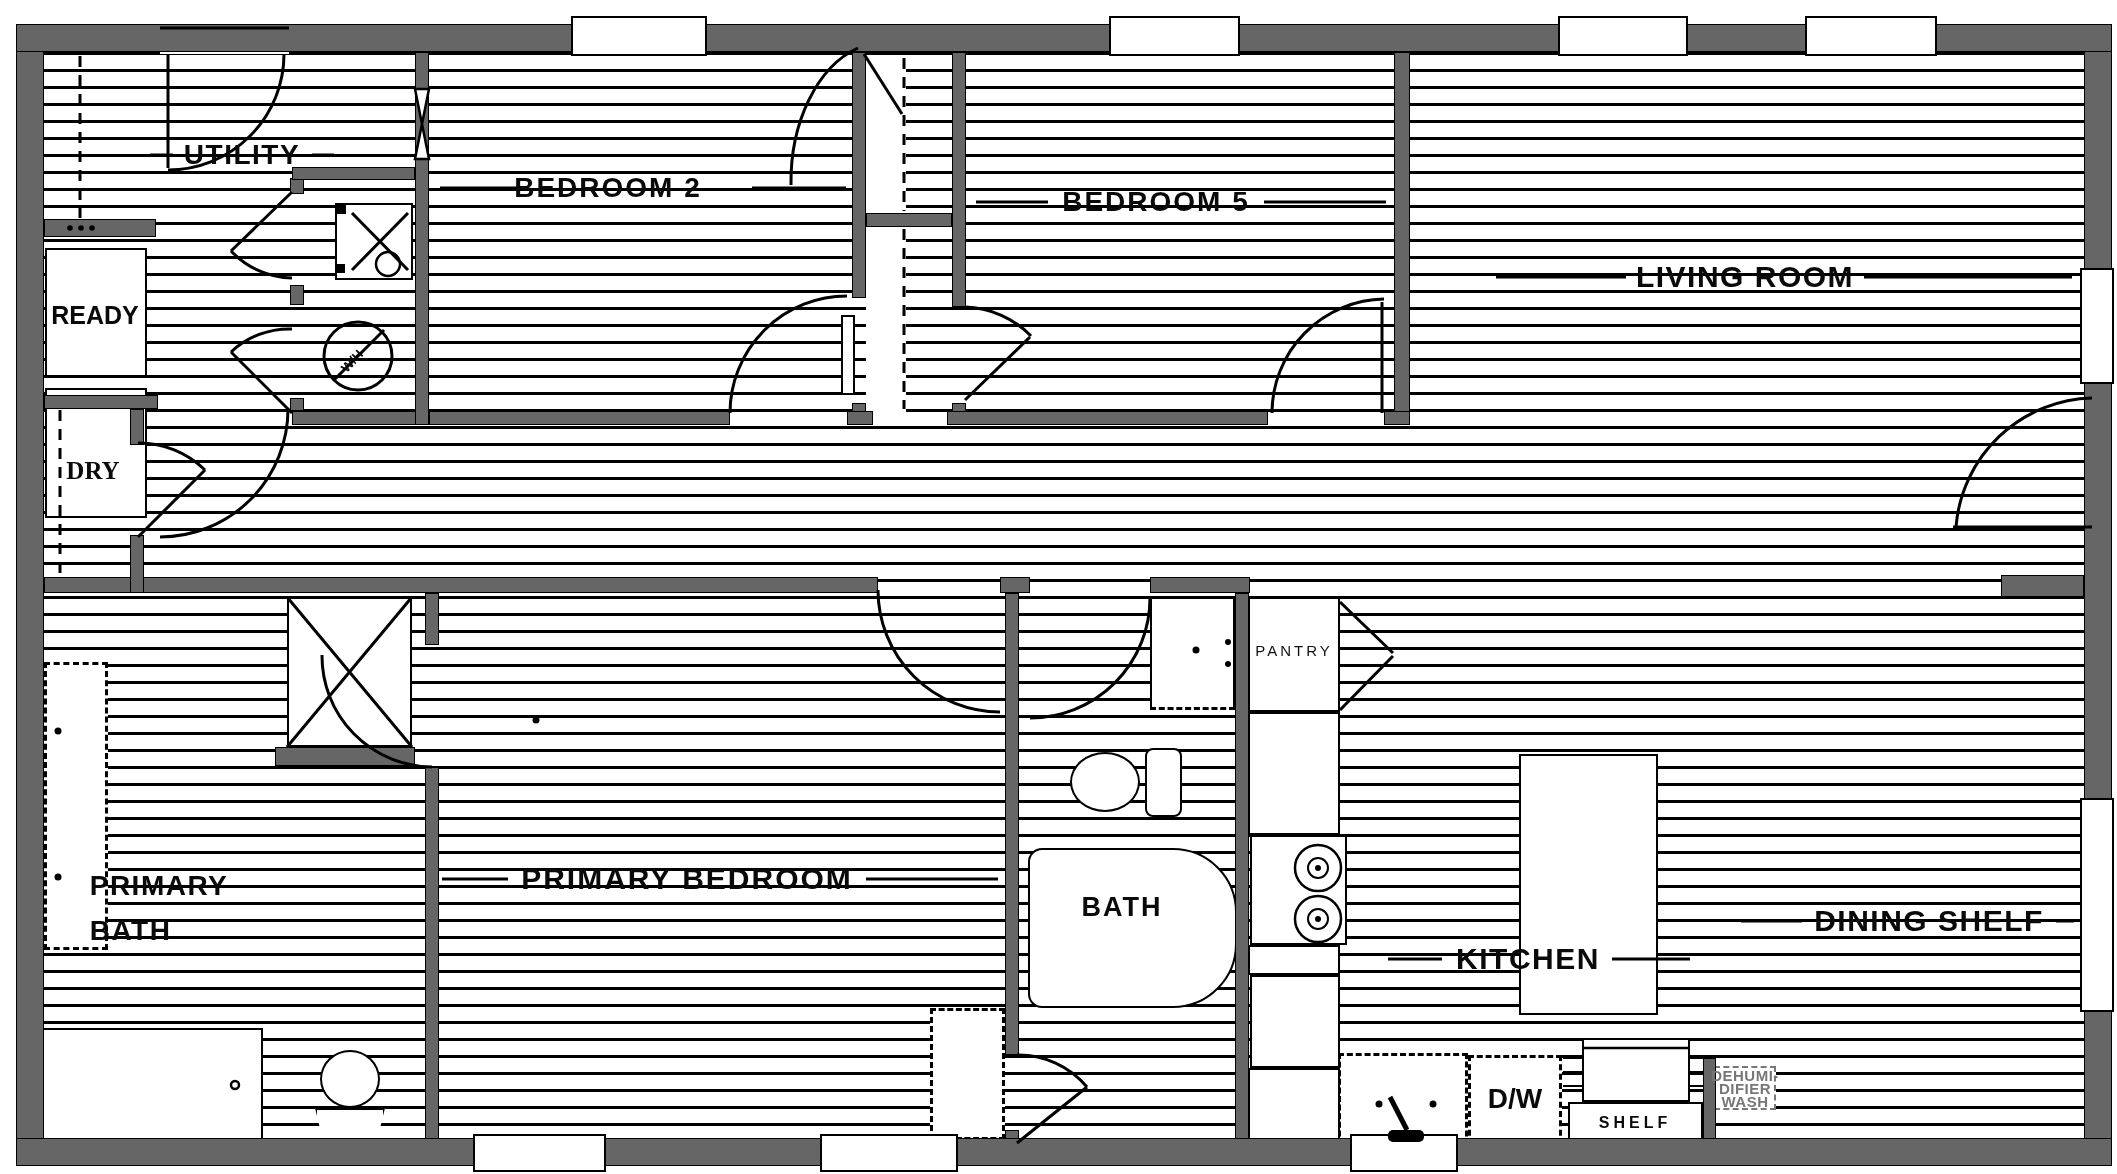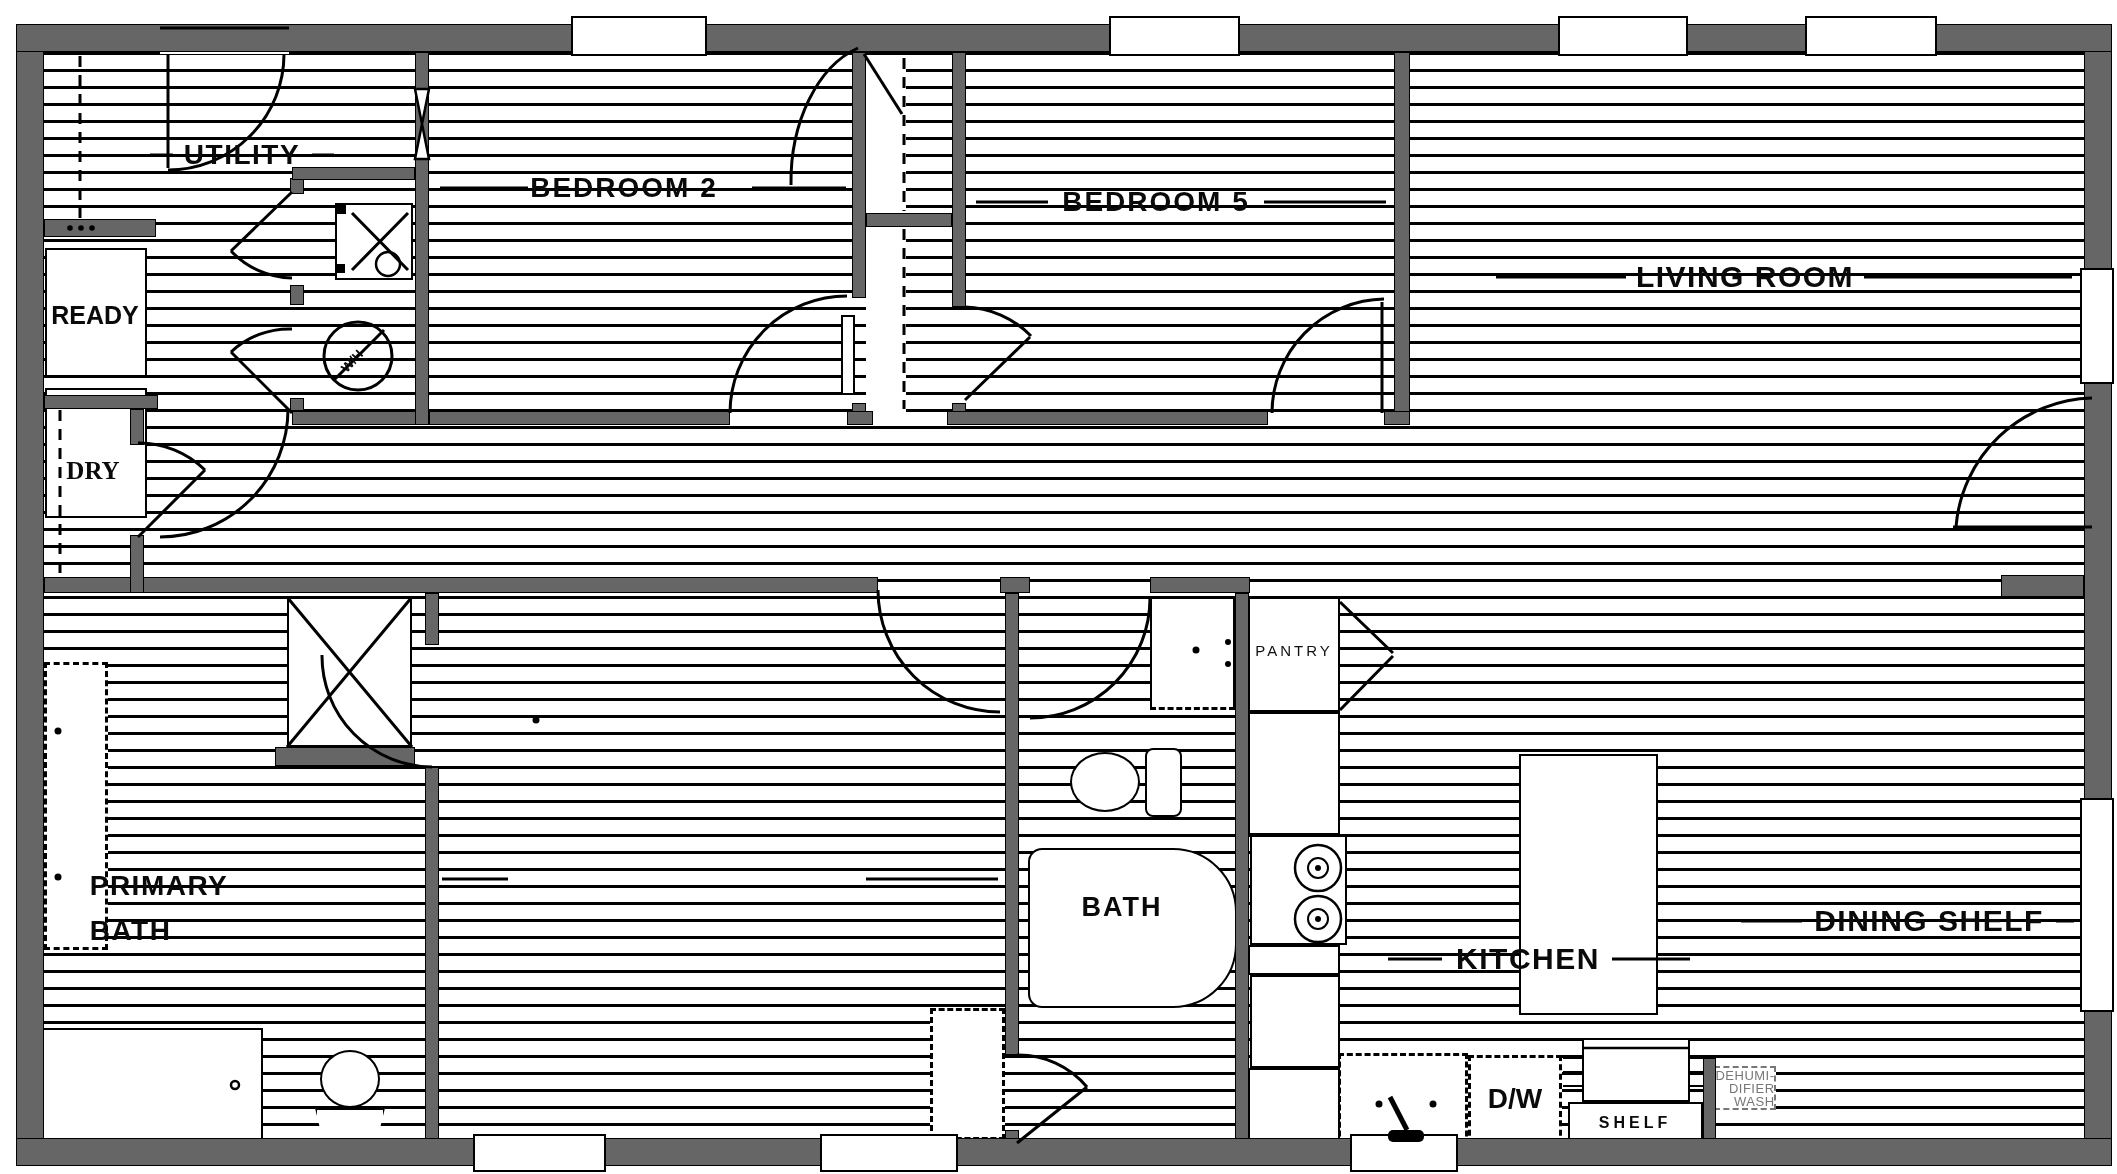--- a/index.html
+++ b/index.html
@@ -28,21 +28,21 @@
   .room{font-weight:bold;font-size:30px;letter-spacing:1.5px;}
   .rm28{font-size:28px;}
   .ls2{letter-spacing:2px;}
   .small600{font-weight:600;font-size:25px;}
   .twoline{line-height:45px;}
   .pantryL{font-size:15px;font-weight:500;letter-spacing:3px;color:#111;}
   .shelfL{font-size:16px;font-weight:500;letter-spacing:4px;}
   .dwL{font-weight:bold;font-size:28px;}
   .bathTubL{font-weight:bold;font-size:27px;letter-spacing:2px;}
   .whL{font-weight:bold;font-size:13px;transform:translate(-50%,-50%) rotate(-47deg);}
-  .dehumL{font-size:13px;line-height:13px;color:#777;text-align:right;font-weight:400;letter-spacing:.5px;}
+  .dehumL{font-size:15px;line-height:13px;color:#777;text-align:center;font-weight:700;letter-spacing:.5px;}
 </style>
 </head>
 <body>
 
 <div id="plan">
     <div class="abs win" style="left: 1350px; top: 1134px; width: 108px; height: 38px;"></div>
     <div class="abs win" style="left: 820px; top: 1134px; width: 138px; height: 38px;"></div>
     <div class="abs win" style="left: 473px; top: 1134px; width: 133px; height: 38px;"></div>
     <div class="abs win" style="left: 2080px; top: 798px; width: 34px; height: 214px;"></div>
     <div class="abs win" style="left: 2080px; top: 268px; width: 34px; height: 116px;"></div>
@@ -208,27 +208,28 @@
       <path d="M440,188 H528 M752,188 H846"></path>
       <path d="M976,202 H1048 M1264,202 H1386"></path>
       <path d="M1496,277 H1626 M1864,277 H2072"></path>
       <path d="M442,879 H508 M866,879 H998"></path>
       <path d="M1741,921 H1802 M2056,921 H2074"></path>
       <path d="M1388,959 H1442 M1612,959 H1690"></path>
     </g>
   </svg>
 
   <div class="label room rm28" style="left:242px;top:155px;">UTILITY</div>
-  <div class="label room rm28 ls2" style="left:624px;top:188px;">BEDROOM 2</div>
+  <div class="label room rm28 ls2" style="left:608px;top:188px;">BEDROOM 2</div>
   <div class="label room rm28 ls2" style="left:1156px;top:202px;">BEDROOM 5</div>
   <div class="label room" style="left:1745px;top:277px;">LIVING ROOM</div>
   <div class="label room rm28 twoline" style="left:159px;top:908px;">
       <div>PRIMARY</div>
       <div>BATH</div>
     </div>
+  <div class="label room ls2" style="left:687px;top:879px;">PRIMARY BEDROOM</div>
   <div class="label bathTubL" style="left:1122px;top:907px;">BATH</div>
   <div class="label pantryL" style="left:1294px;top:650px;">PANTRY</div>
   <div class="label room" style="left:1528px;top:959px;">KITCHEN</div>
   <div class="label room" style="left:1929px;top:921px;">DINING SHELF</div>
   <div class="label small600" style="left:95px;top:315px;">READY</div>
   <div class="label small600" style="left:93px;top:471px;font-family:Liberation Serif, serif;">DRY</div>
   <div class="label whL" style="left:352px;top:361px;">W/H</div>
   <div class="label dwL" style="left:1515px;top:1099px;">D/W</div>
   <div class="label shelfL" style="left:1635px;top:1123px;font-weight:bold;">SHELF</div>
   <div class="label dehumL" style="left:1745px;top:1088px;">

